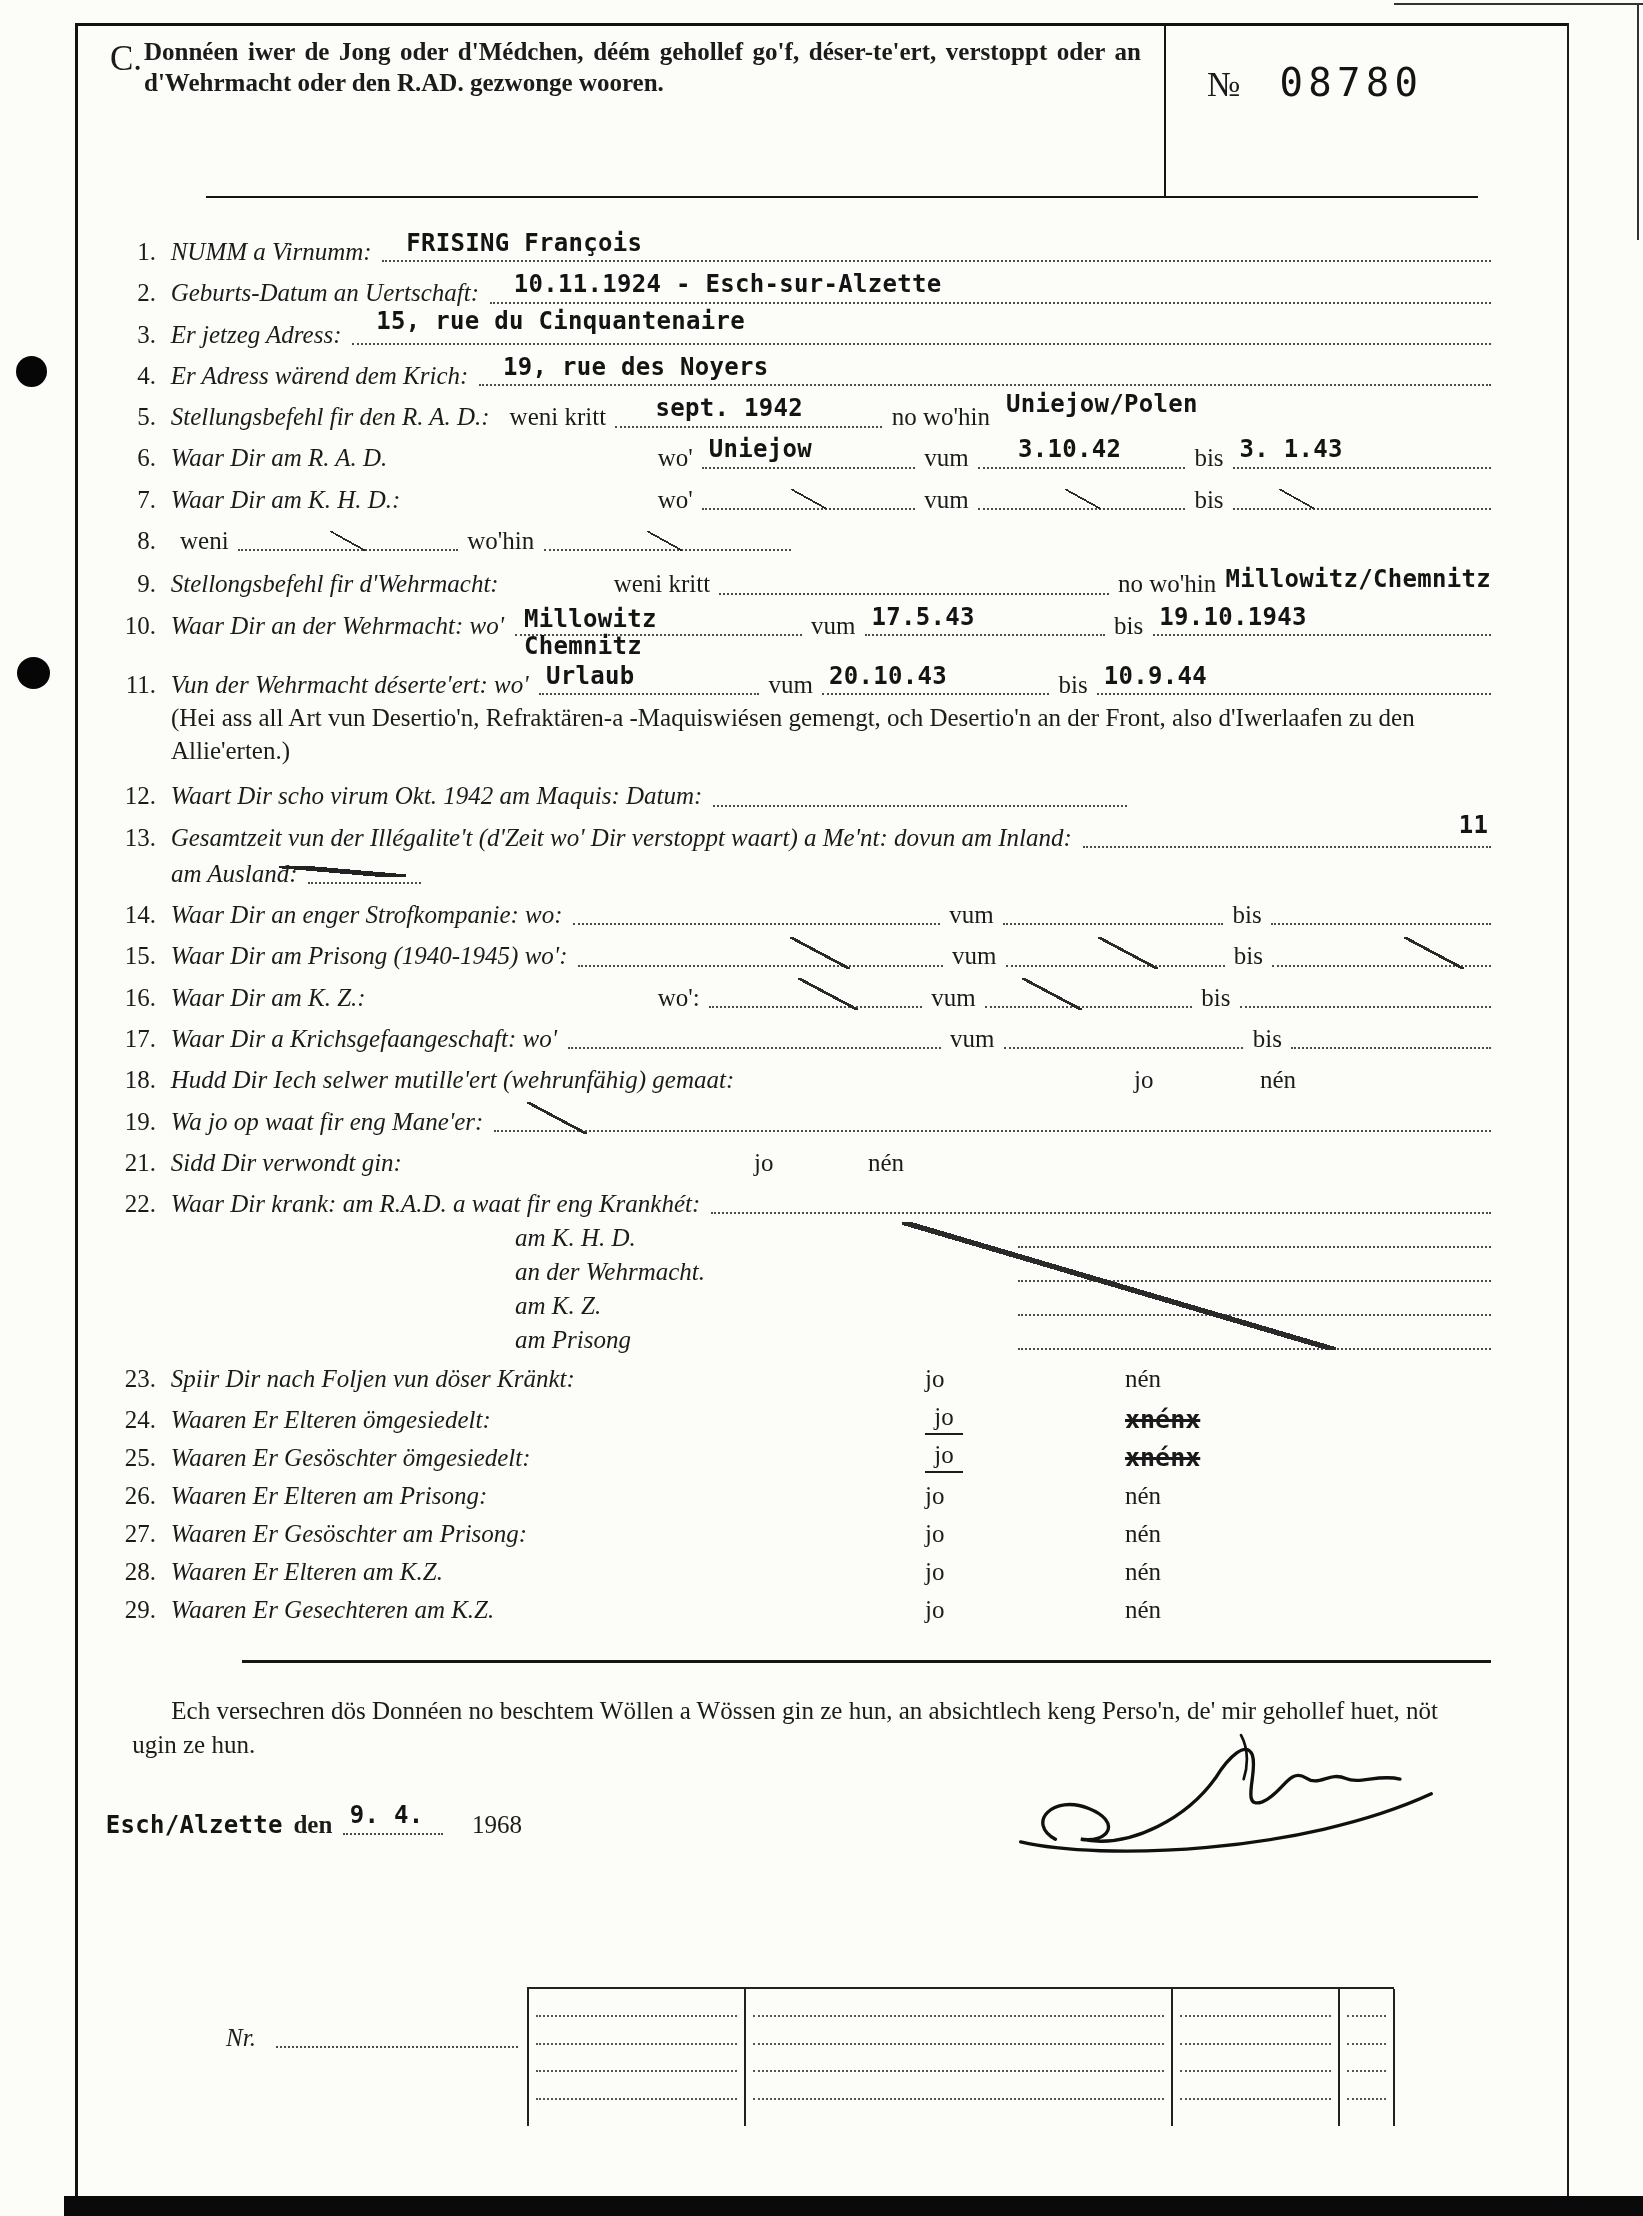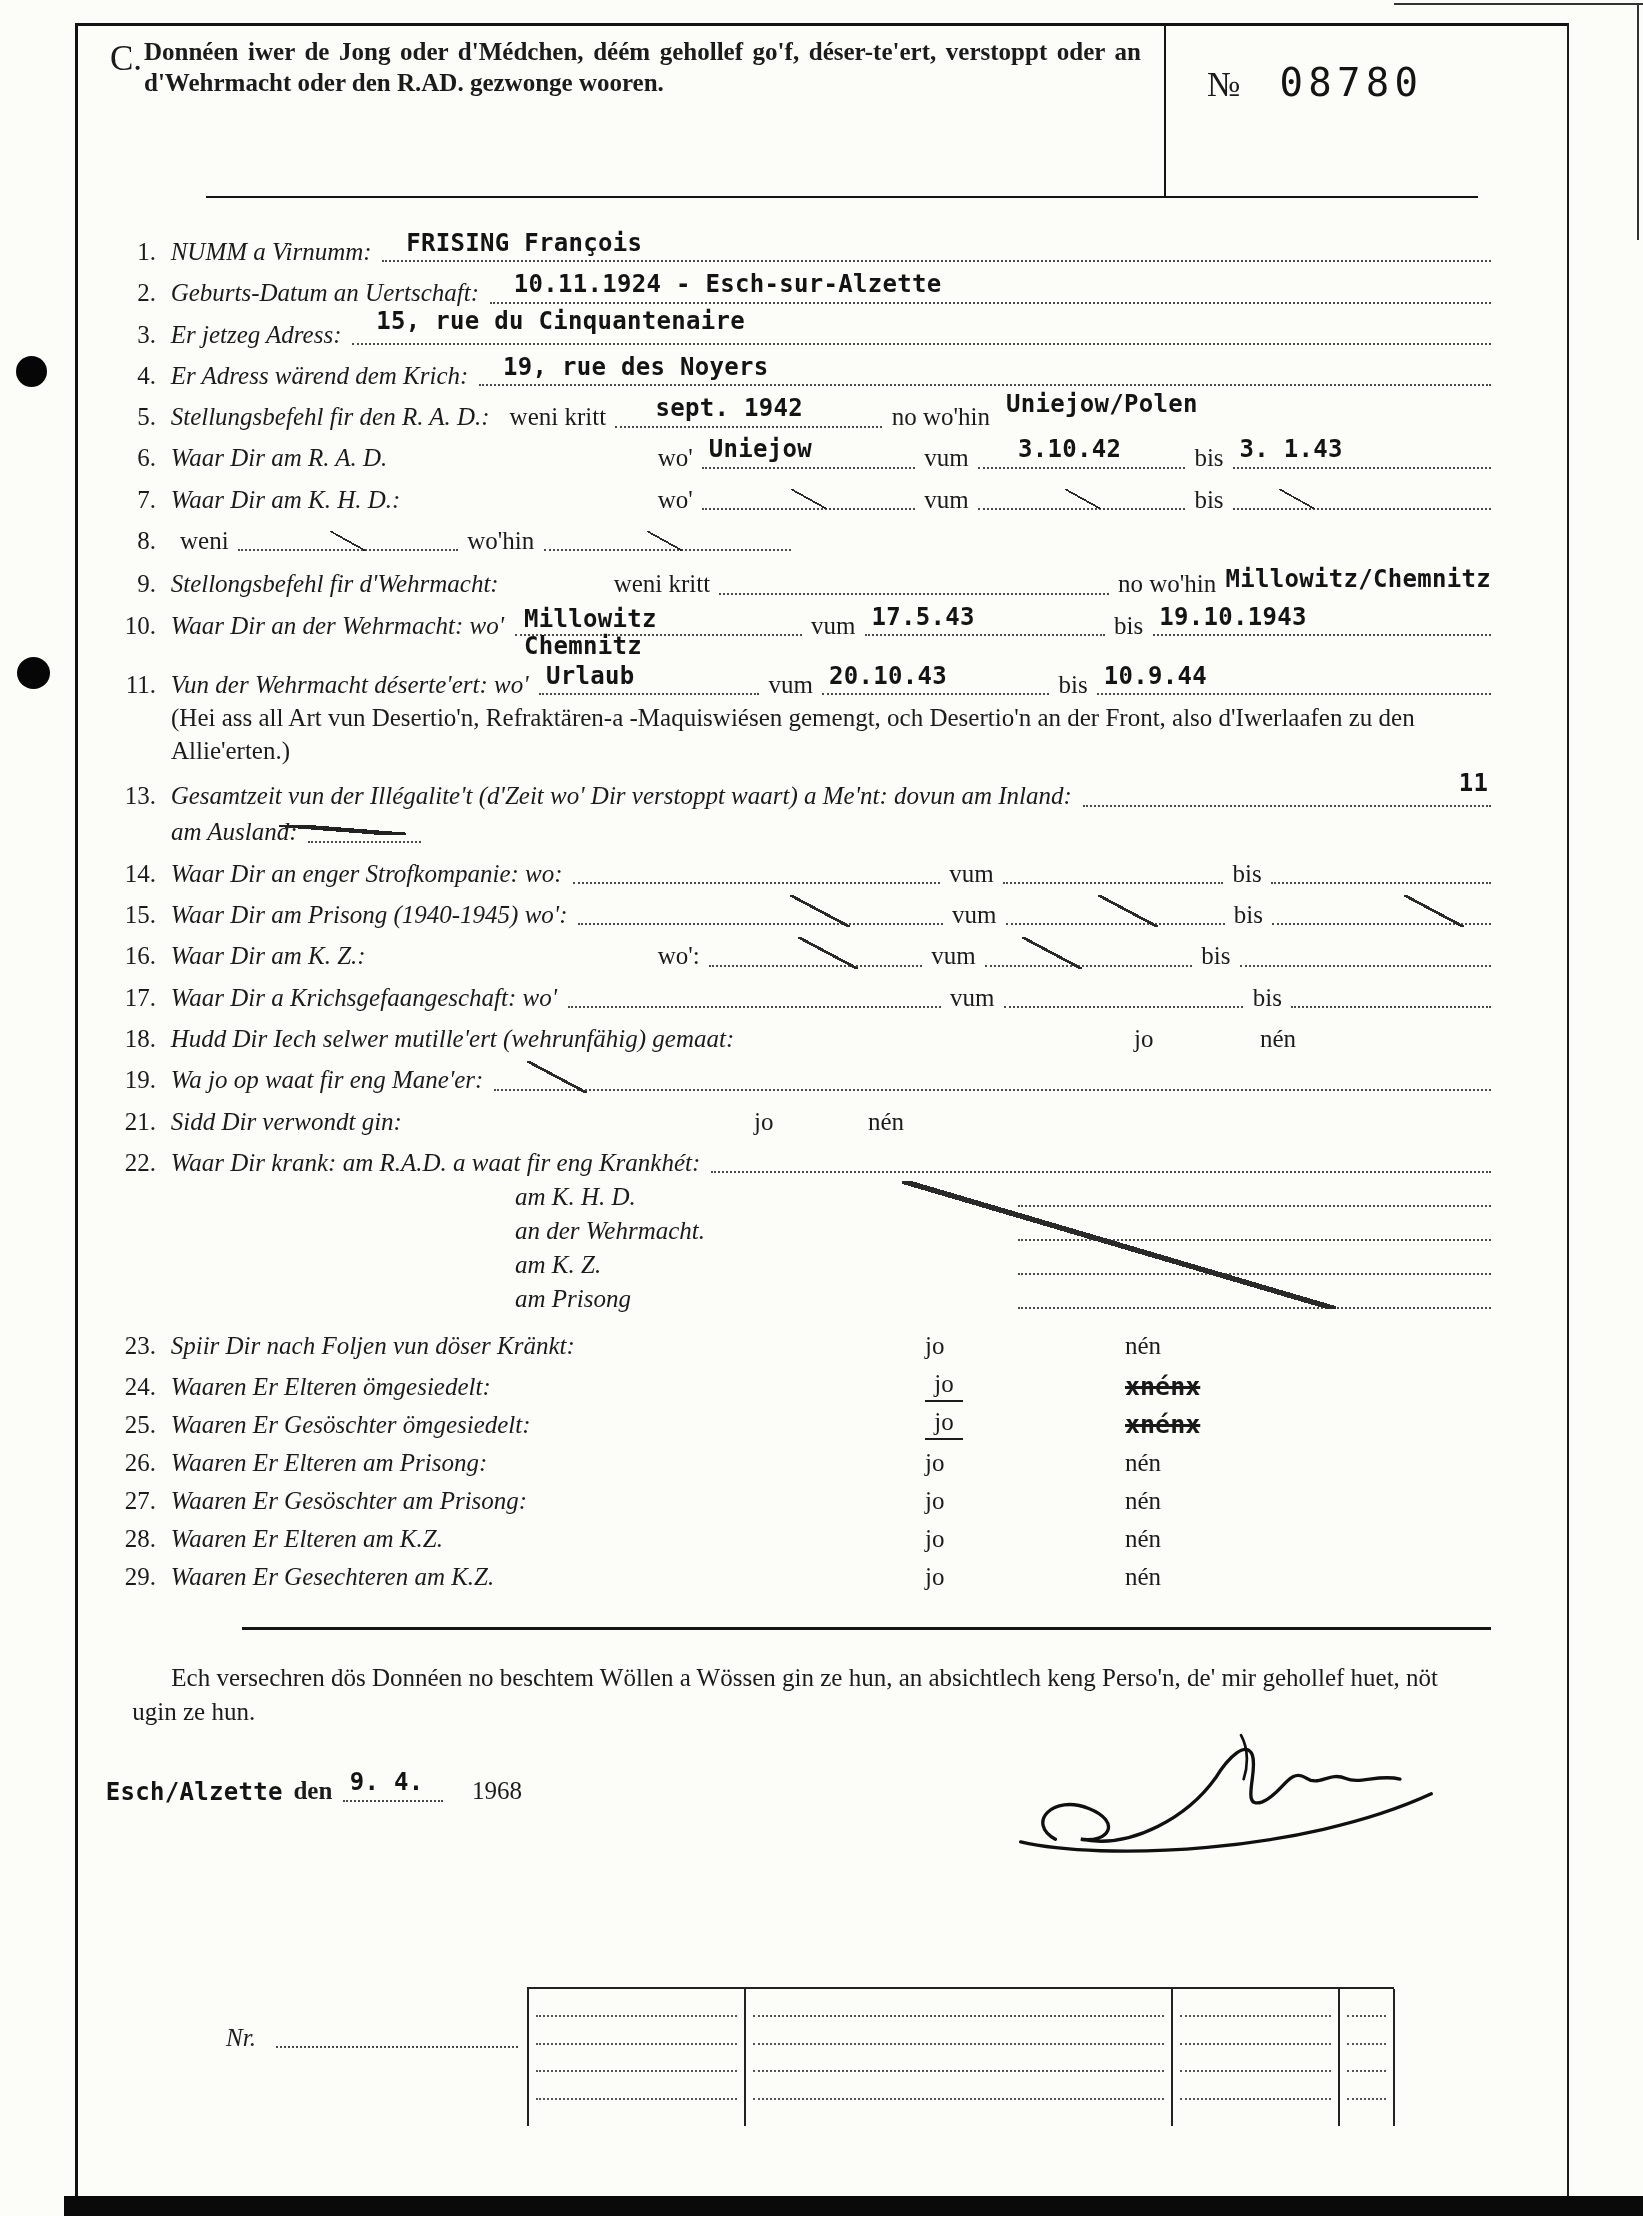--- a/index.html
+++ b/index.html
@@ -251,20 +251,25 @@
       <span class="lead w340">
           <span class="typed tleft10">20.10.43</span>
         </span>
       <span class="mid">bis</span>
       <span class="lead">
           <span class="typed tleft10">10.9.44</span>
         </span>
     </div>
     <div class="note">(Hei ass all Art vun Desertio'n, Refraktären-a -Maquiswiésen gemengt, och Desertio'n an der Front, also d'Iwerlaafen zu den Allie'erten.)</div>
 
+    <div class="row">
+      <span class="num">12.</span>
+      <span class="lbl">Waart Dir scho virum Okt. 1942 am Maquis:  Datum:</span>
+      <span class="lead w620"></span>
+    </div>
 
     <div class="row" style="margin-bottom:4px">
       <span class="num">13.</span>
       <span class="lbl">Gesamtzeit vun der Illégalite't (d'Zeit wo' Dir verstoppt waart) a Me'nt: dovun am Inland:</span>
       <span class="lead">
           <span class="typed tright">11</span>
         </span>
     </div>
     <div class="row sub13">
       <span class="lbl">am Ausland:</span>
@@ -365,21 +370,21 @@
         <span class="lbl">am K. Z.</span>
         <span class="lead"></span>
       </div>
       <div class="sub22">
         <span class="lbl">am Prisong</span>
         <span class="lead"></span>
       </div>
       <span class="bigslash"></span>
     </div>
 
-    <div class="row cstd" style="margin-top:15px">
+    <div class="row cstd" style="margin-top:7px">
       <span class="num">23.</span>
       <span class="lbl">Spiir Dir nach Foljen vun döser Kränkt:</span>
       <span class="joabs">jo</span>
       <span class="nenabs">nén</span>
     </div>
 
     <div class="row tight cstd">
       <span class="num">24.</span>
       <span class="lbl">Waaren Er Elteren ömgesiedelt:</span>
       <span class="joabs jo-u">jo</span>

